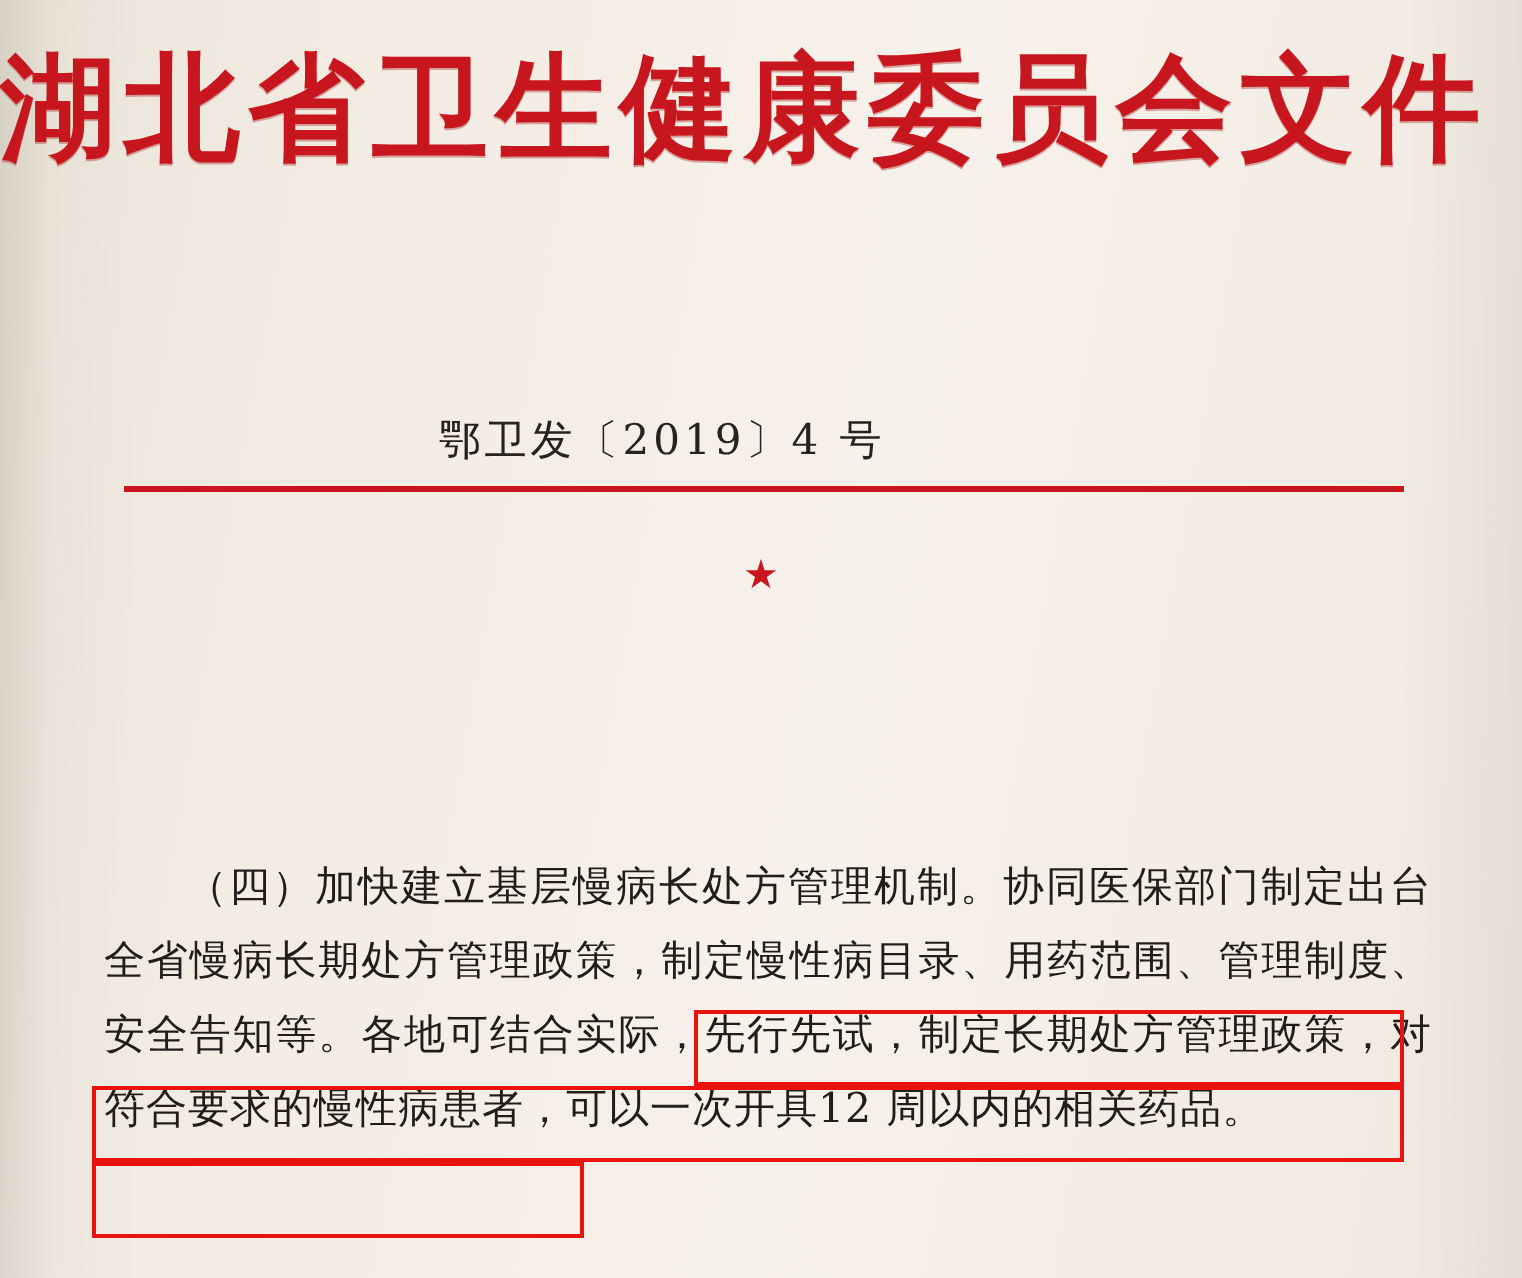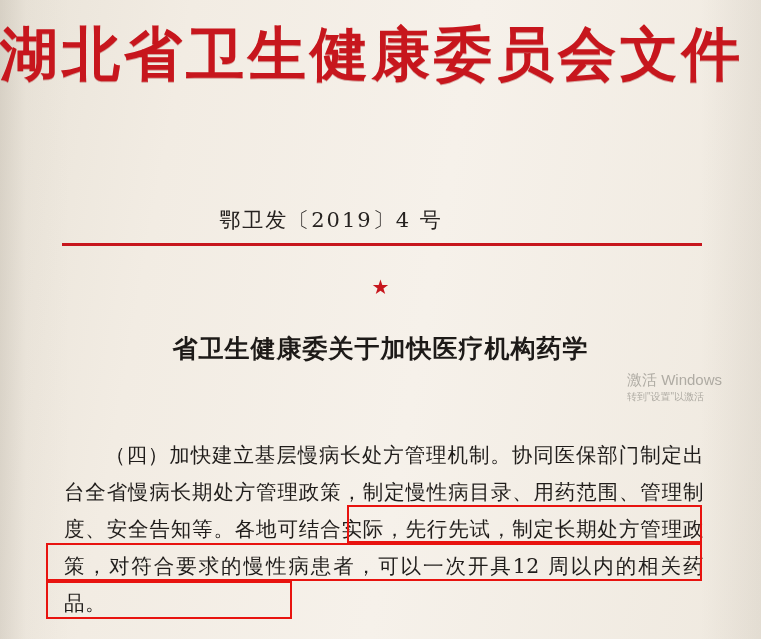--- a/index.html
+++ b/index.html
@@ -97,21 +97,21 @@
     left: 52px;
     width: 664px;
     color: #201d1b;
     font-family: "DejaVu Serif", serif;
     font-size: 20.5px;
     line-height: 37px;
     letter-spacing: 0.5px;
     text-align: justify;
   }
   .body-text p {
-    margin: 12px;
+    margin: 0;
     text-indent: 2em;
   }
 
   
   .anno-box {
     position: absolute;
     border: 2.5px solid #e8130f;
     box-sizing: border-box;
     pointer-events: none;
   }
@@ -139,29 +139,24 @@
 <div id="page">
 
   <div class="doc-title">湖北省卫生健康委员会文件</div>
 
   <div class="doc-number">鄂卫发〔2019〕4 号</div>
 
   <div class="red-rule"></div>
 
   <div class="red-star">★</div>
 
-  <div class="heading line1">省卫生健康委关于加快医疗机构药学</div>
 
 
   <div class="body-text">
     <p>（四）加快建立基层慢病长处方管理机制。协同医保部门制定出台全省慢病长期处方管理政策，制定慢性病目录、用药范围、管理制度、安全告知等。各地可结合实际，先行先试，制定长期处方管理政策，对符合要求的慢性病患者，可以一次开具12 周以内的相关药品。</p>
   </div>
 
   <div class="anno-box anno-1"></div>
   <div class="anno-box anno-2"></div>
   <div class="anno-box anno-3"></div>
 
-  <div class="watermark">
-    <div class="wm-main">激活 Windows</div>
-    <div class="wm-sub">转到"设置"以激活</div>
-  </div>
 
 </div>
 
 </body></html>

